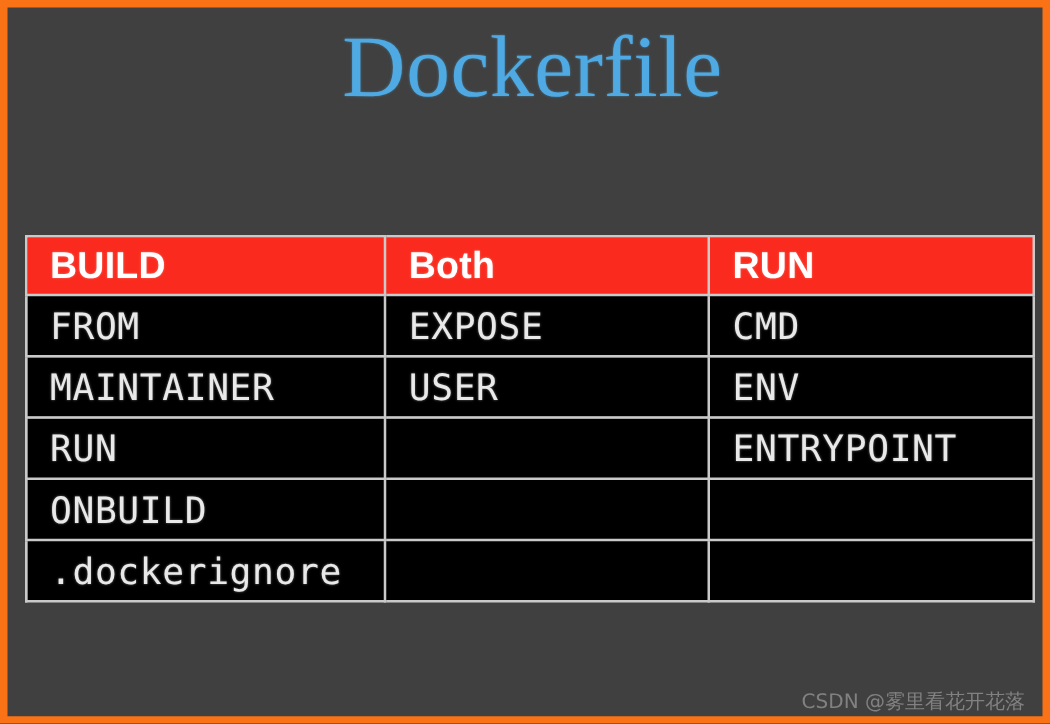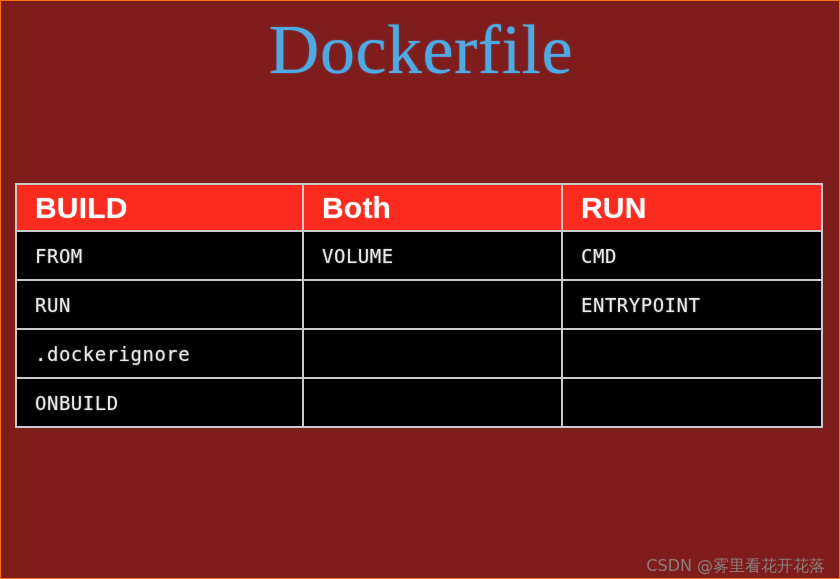--- a/index.html
+++ b/index.html
@@ -10,23 +10,23 @@
   body {
     width: 840px;
     height: 579px;
     overflow: hidden;
     font-family: "Liberation Sans", sans-serif;
   }
   #slide {
     position: relative;
     width: 840px;
     height: 579px;
-    background: #7f1d1d;
+    background: #404040;
     box-sizing: border-box;
-    border: 1px solid #f97316;
+    border: 6px solid #f97316;
     overflow: hidden;
   }
   #title {
     position: absolute;
     left: 0;
     top: 6px;
     width: 840px;
     text-align: center;
     font-family: "Liberation Serif", "DejaVu Serif", serif;
     font-size: 70px;
@@ -68,21 +68,21 @@
     font-size: 30px;
     font-weight: bold;
     letter-spacing: 0.2px;
     text-shadow: 0 0 2px rgba(255,255,255,0.35);
   }
   table.dockerfile-table tbody td {
     background: #000000;
     color: #e9e9e9;
     height: 47px;
     font-family: "DejaVu Sans Mono", "Liberation Mono", monospace;
-    font-size: 19px;
+    font-size: 29px;
     font-weight: normal;
     letter-spacing: 0.5px;
     text-shadow: 0 0 2px rgba(255,255,255,0.45);
   }
   table.dockerfile-table tbody td.empty {
     color: transparent;
   }
   #watermark {
     position: absolute;
     right: 14px;
@@ -112,35 +112,40 @@
       <thead>
         <tr>
           <th>BUILD</th>
           <th>Both</th>
           <th>RUN</th>
         </tr>
       </thead>
       <tbody>
         <tr>
           <td>FROM</td>
-          <td>VOLUME</td>
+          <td>EXPOSE</td>
           <td>CMD</td>
+        </tr>
+        <tr>
+          <td>MAINTAINER</td>
+          <td>USER</td>
+          <td>ENV</td>
         </tr>
         <tr>
           <td>RUN</td>
           <td class="empty"></td>
           <td>ENTRYPOINT</td>
         </tr>
         <tr>
-          <td>.dockerignore</td>
+          <td>ONBUILD</td>
           <td class="empty"></td>
           <td class="empty"></td>
         </tr>
         <tr>
-          <td>ONBUILD</td>
+          <td>.dockerignore</td>
           <td class="empty"></td>
           <td class="empty"></td>
         </tr>
       </tbody>
     </table>
   </div>
 
   <div id="watermark">CSDN @雾里看花开花落</div>
 
 </div>

